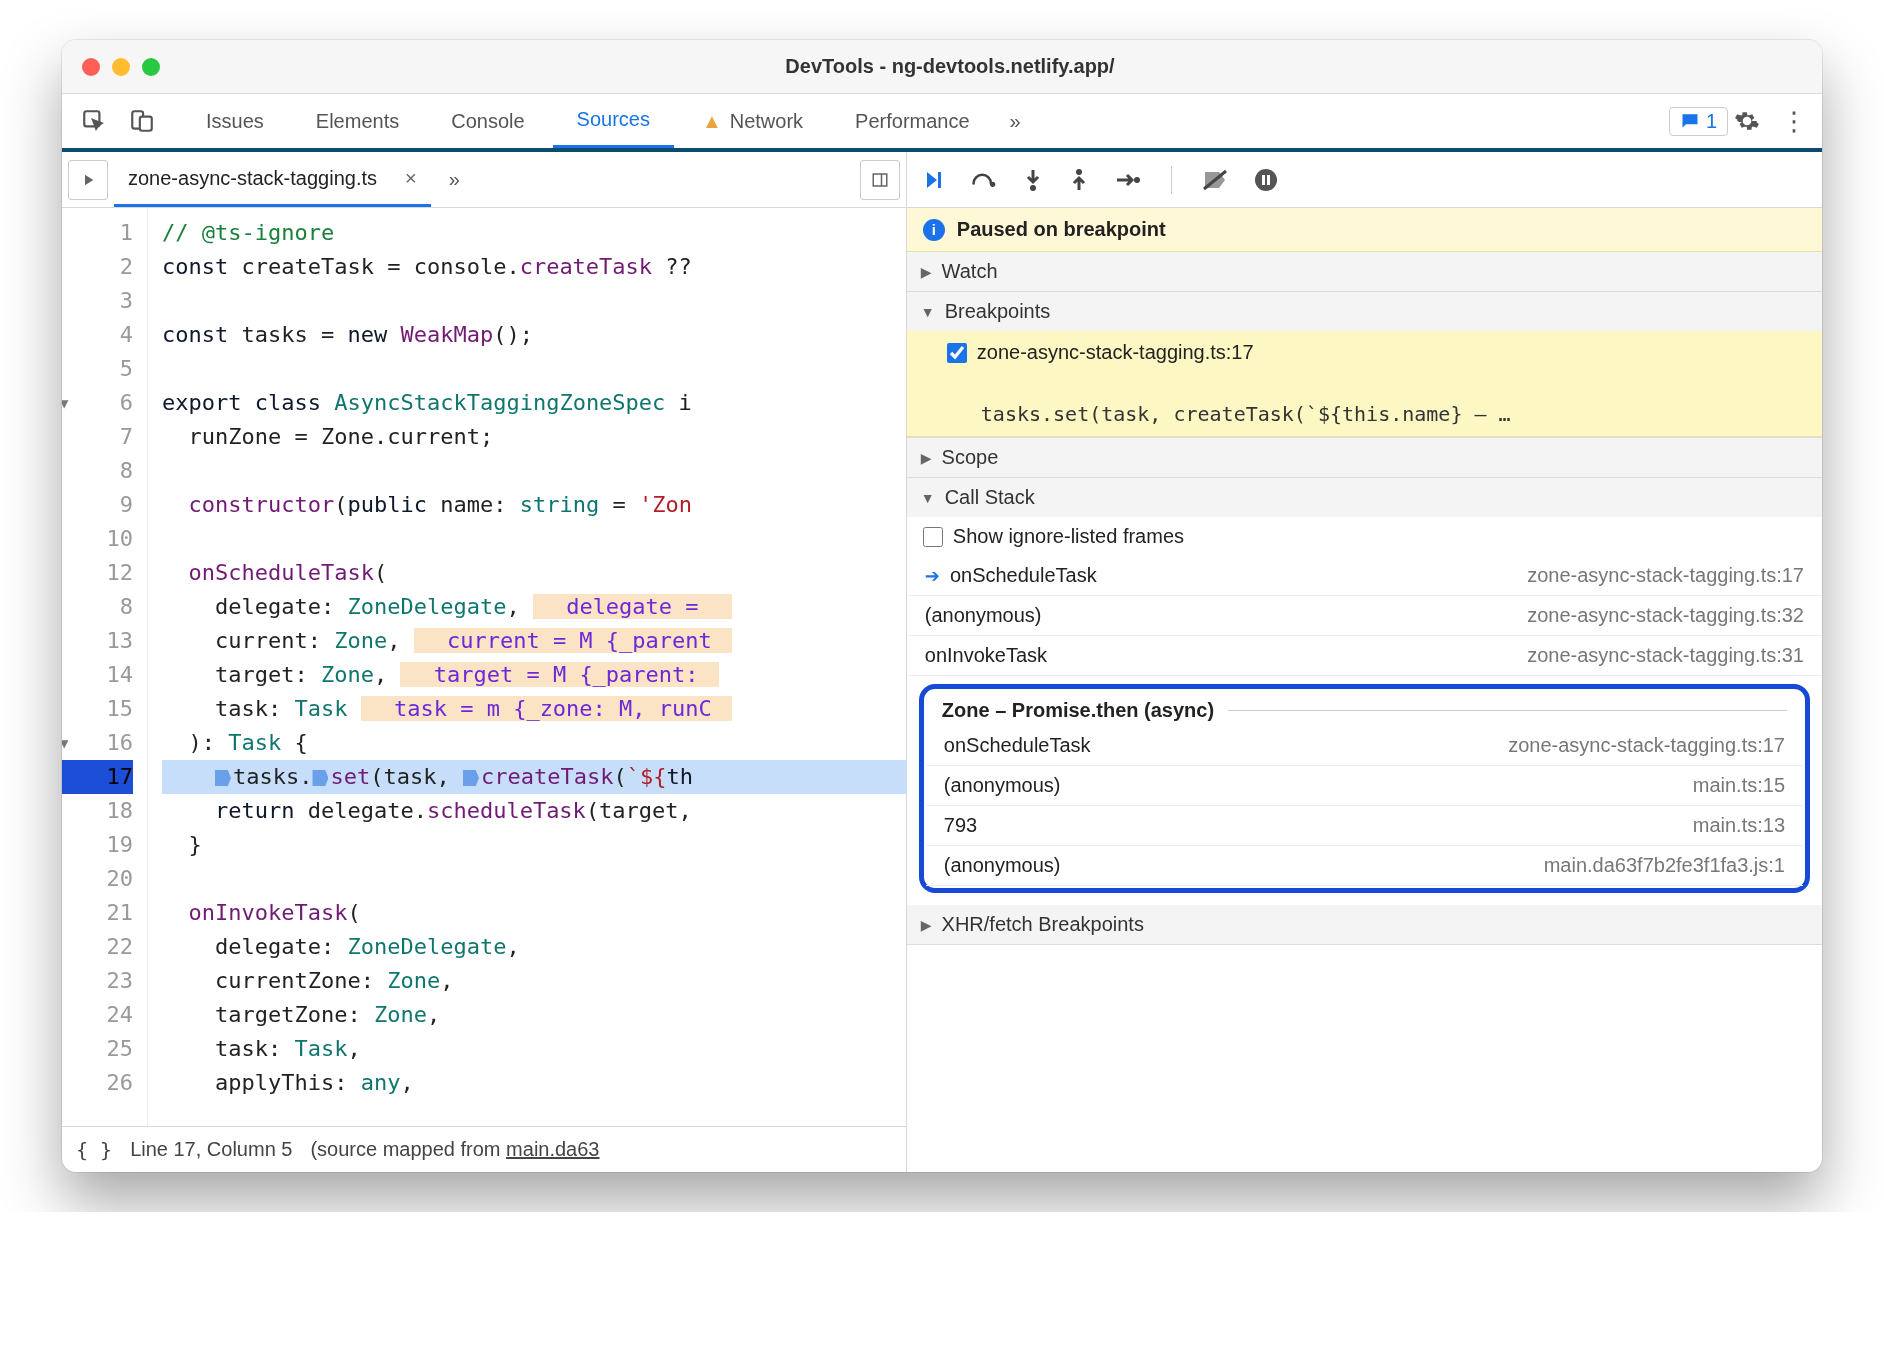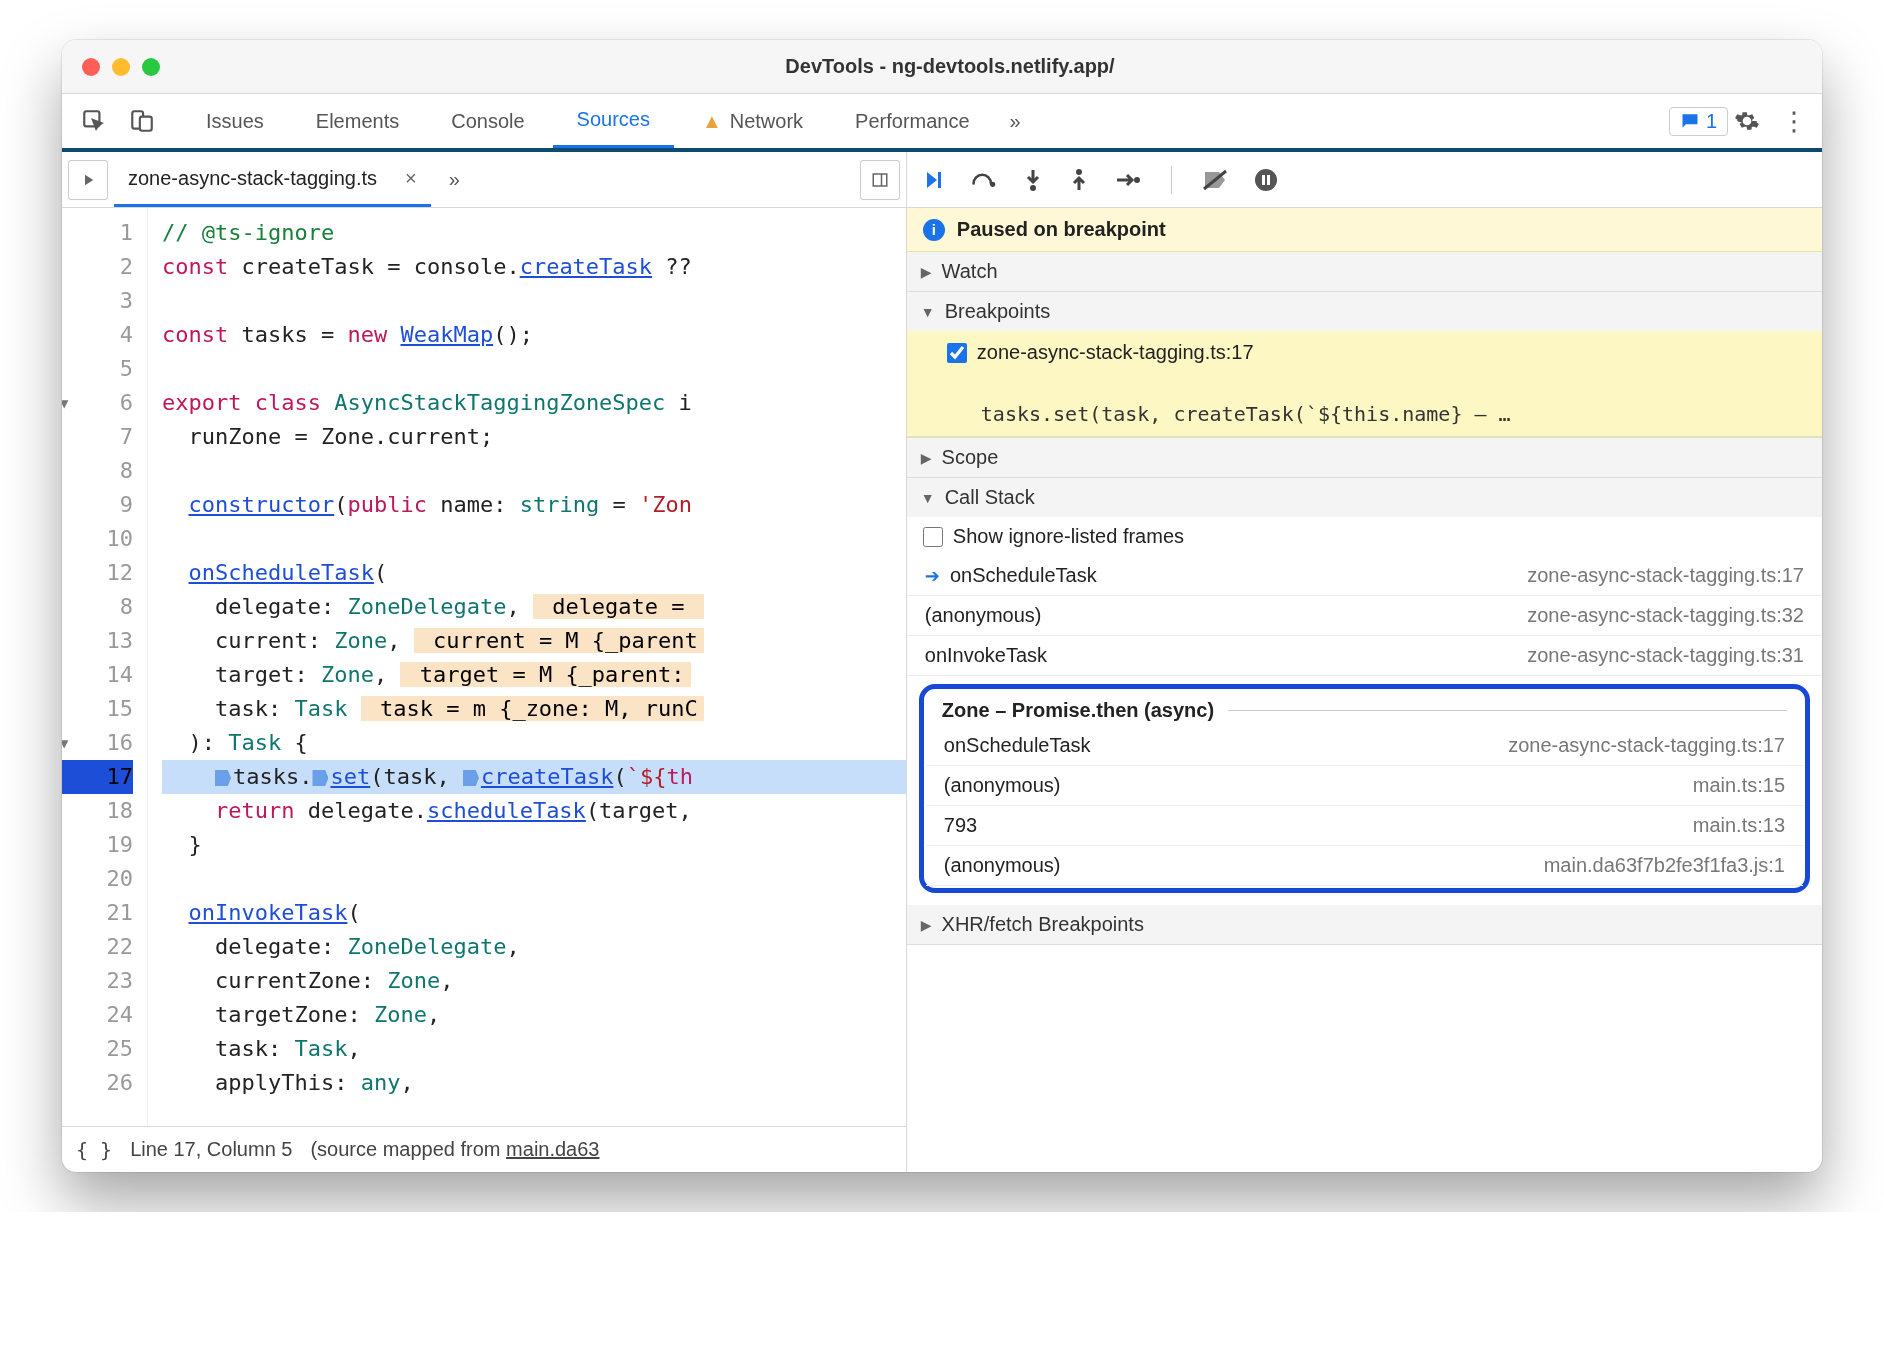--- a/index.html
+++ b/index.html
@@ -57,22 +57,22 @@
   
   .codewrap{ flex:1; display:flex; font-family: Menlo, Consolas, monospace; font-size:22px; line-height:34px; overflow:hidden;}
   .gutter{ width:86px; text-align:right; color:#999; padding:8px 14px 8px 0; border-right:1px solid #eee; user-select:none; background:#fff;}
   .gutter .ln{ height:34px;}
   .gutter .ln.hl{ background:#1d4ed8; color:#000;}
   .gutter .fold{ position:relative;}
   .gutter .fold::before{ content:"▼"; position:absolute; left:-2px; color:#777; font-size:14px;}
   .code{ flex:1; padding:8px 0 8px 14px; white-space:pre; overflow:hidden;}
   .codeline{ height:34px;}
   .codeline.hl{ background:#c7defb;}
-  .kw{color:#be185d;} .fn{color:#1d4ed8;text-decoration:underline;} .str{color:#b31d28;} .cm{color:#188038;} .ty{color:#0f766e;}
-  .inlay{ background:#fbe3c5; color:#000000; padding:0 6px;}
+  .kw{color:#0f172a;} .fn{color:#701a75;} .str{color:#b31d28;} .cm{color:#188038;} .ty{color:#0f766e;}
+  .inlay{ background:#fbe3c5; color:#6d28d9; padding:0 20px;}
   .bpdot{ display:inline-block; width:16px; height:16px; background:#6aa0ea; clip-path: polygon(0 0, 80% 0, 100% 50%, 80% 100%, 0 100%); margin-right:2px; vertical-align:middle;}
   
   .statusbar{ height:46px; border-top:1px solid #d8d8d8; display:flex; align-items:center; padding:0 14px; gap:18px; color:#444;}
   .statusbar a{color:#444;}
   .braces{font-family:Menlo,monospace;}
   
   .dbgtoolbar{ height:56px; border-bottom:1px solid #d8d8d8; display:flex; align-items:center; padding:0 14px; gap:26px; color:#555;}
   .dbgtoolbar .resume{ color:#1a73e8;}
   .dbgtoolbar .divider{ width:1px; height:28px; background:#ccc; margin:0 4px;}
   .paused{ background:#fff8d6; border-bottom:1px solid #e9e0a7; padding:10px 16px; display:flex; align-items:center; gap:12px; font-weight:600;}

